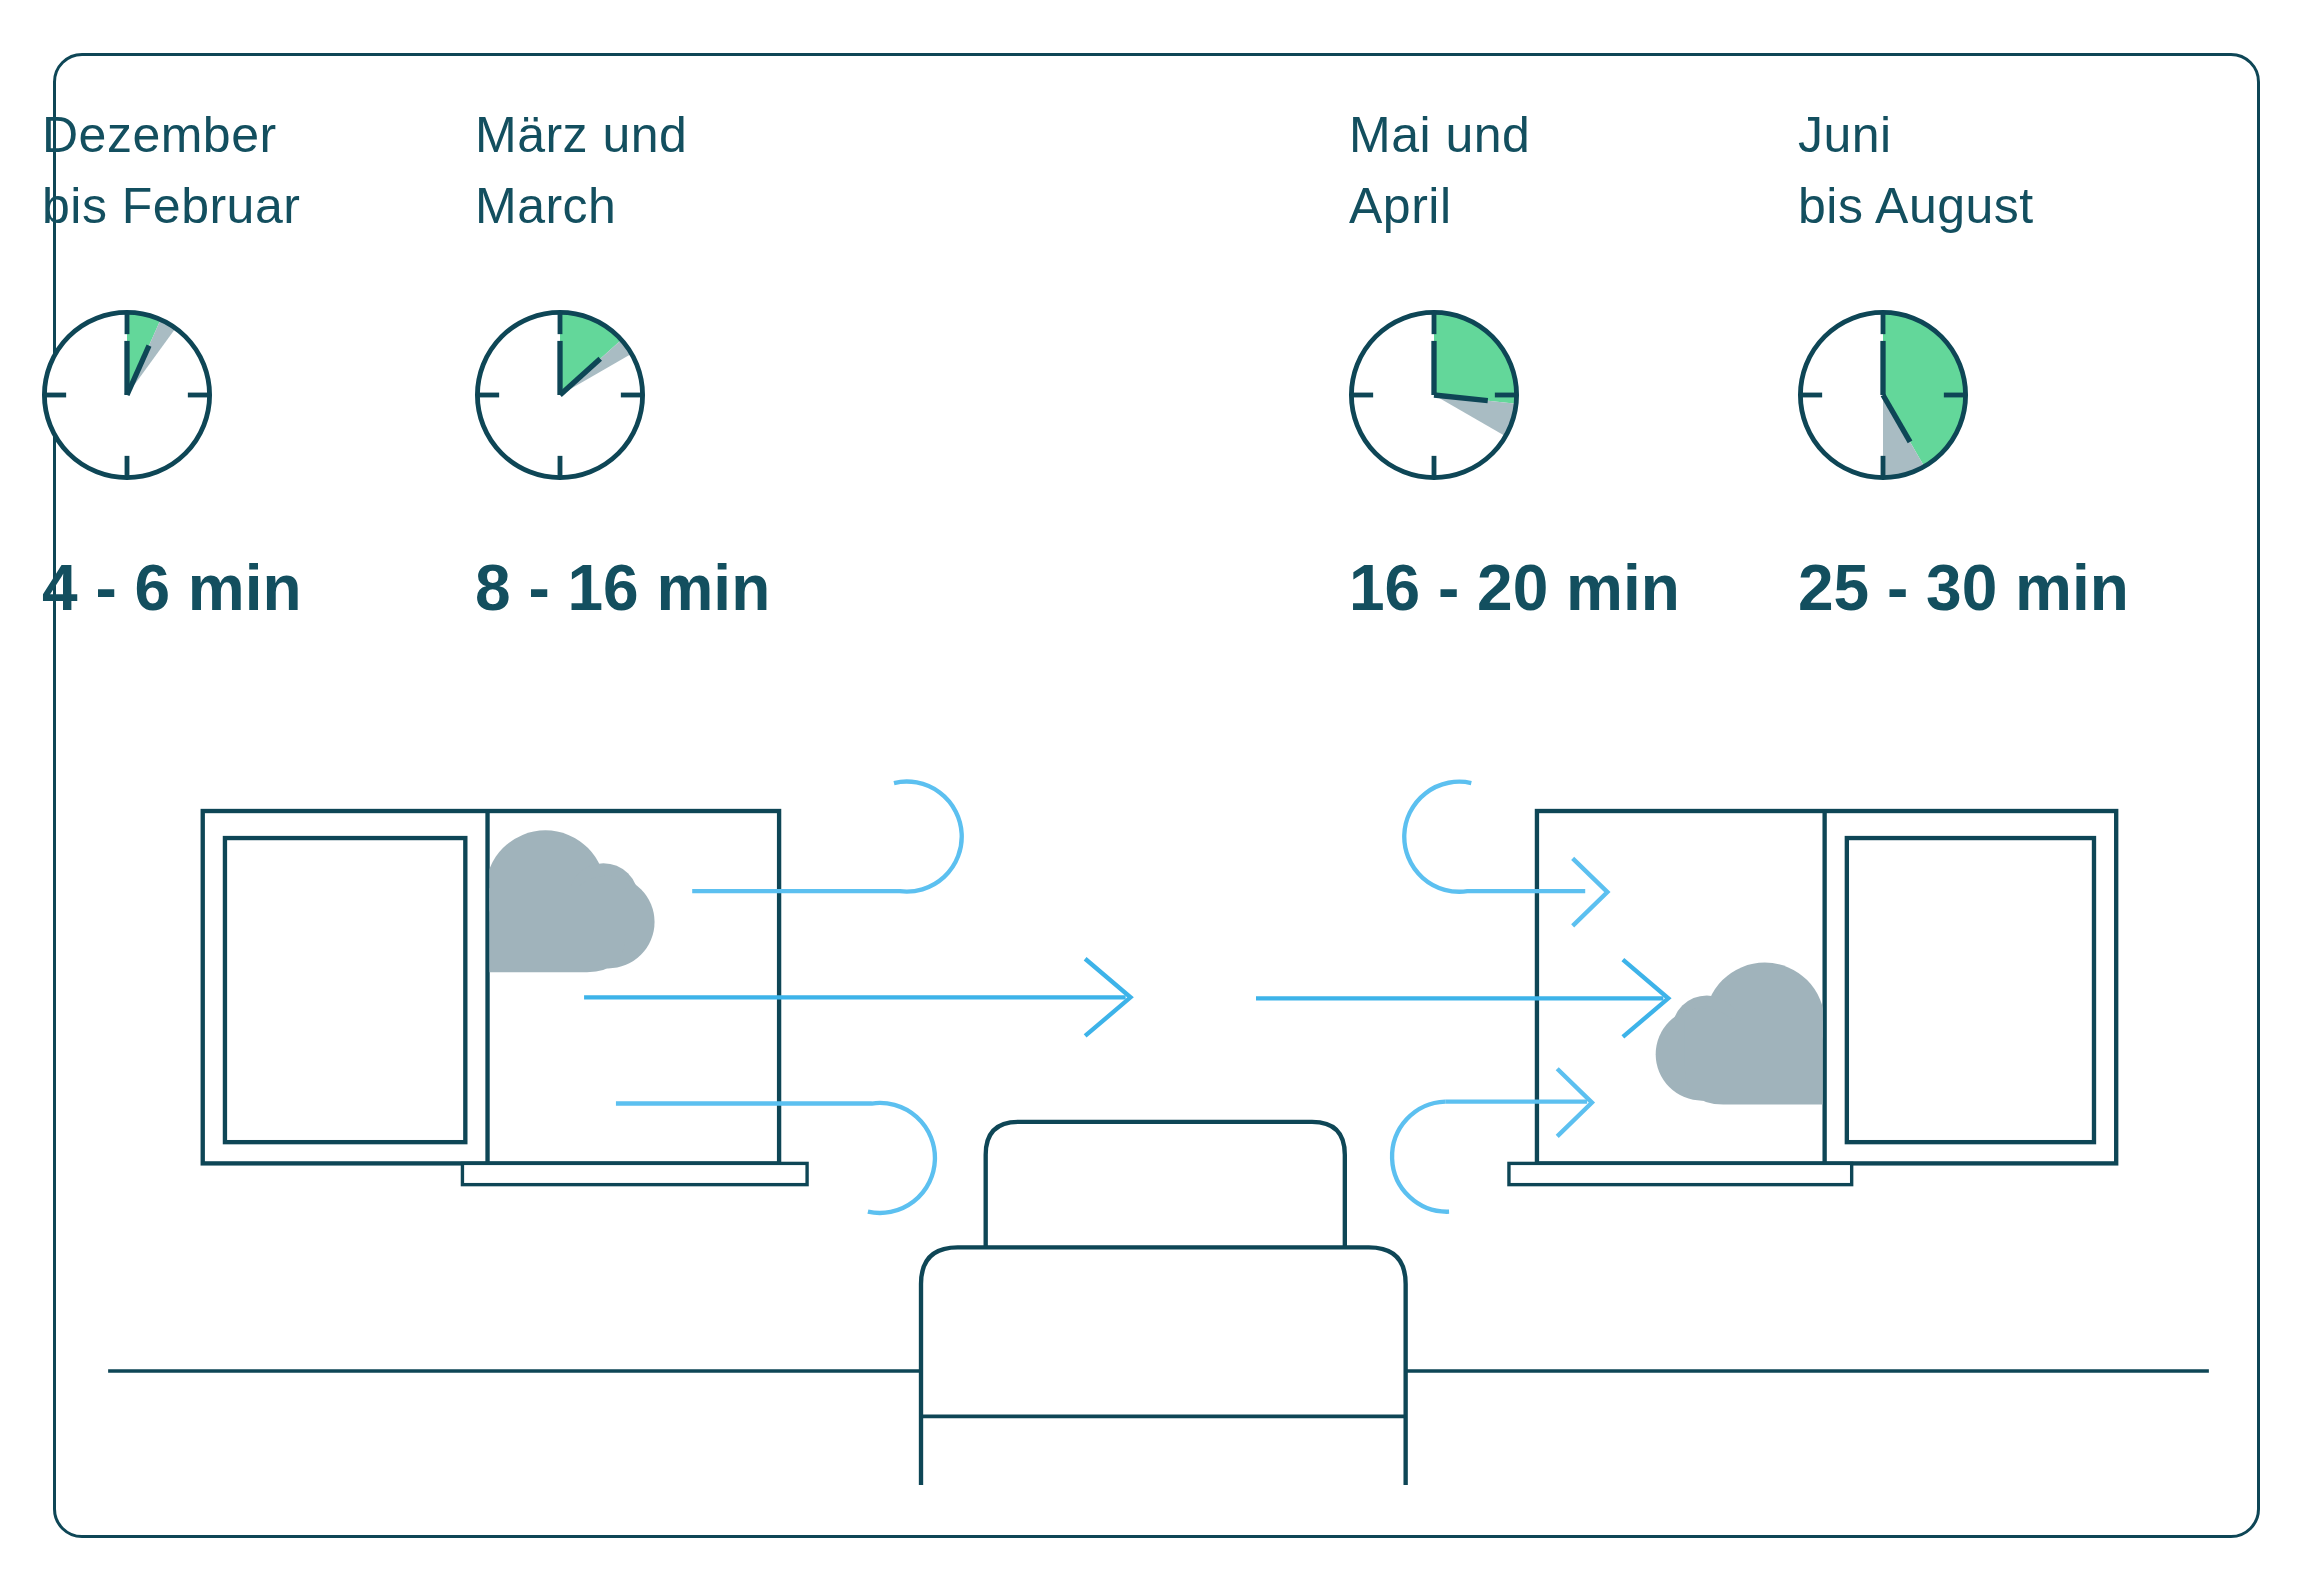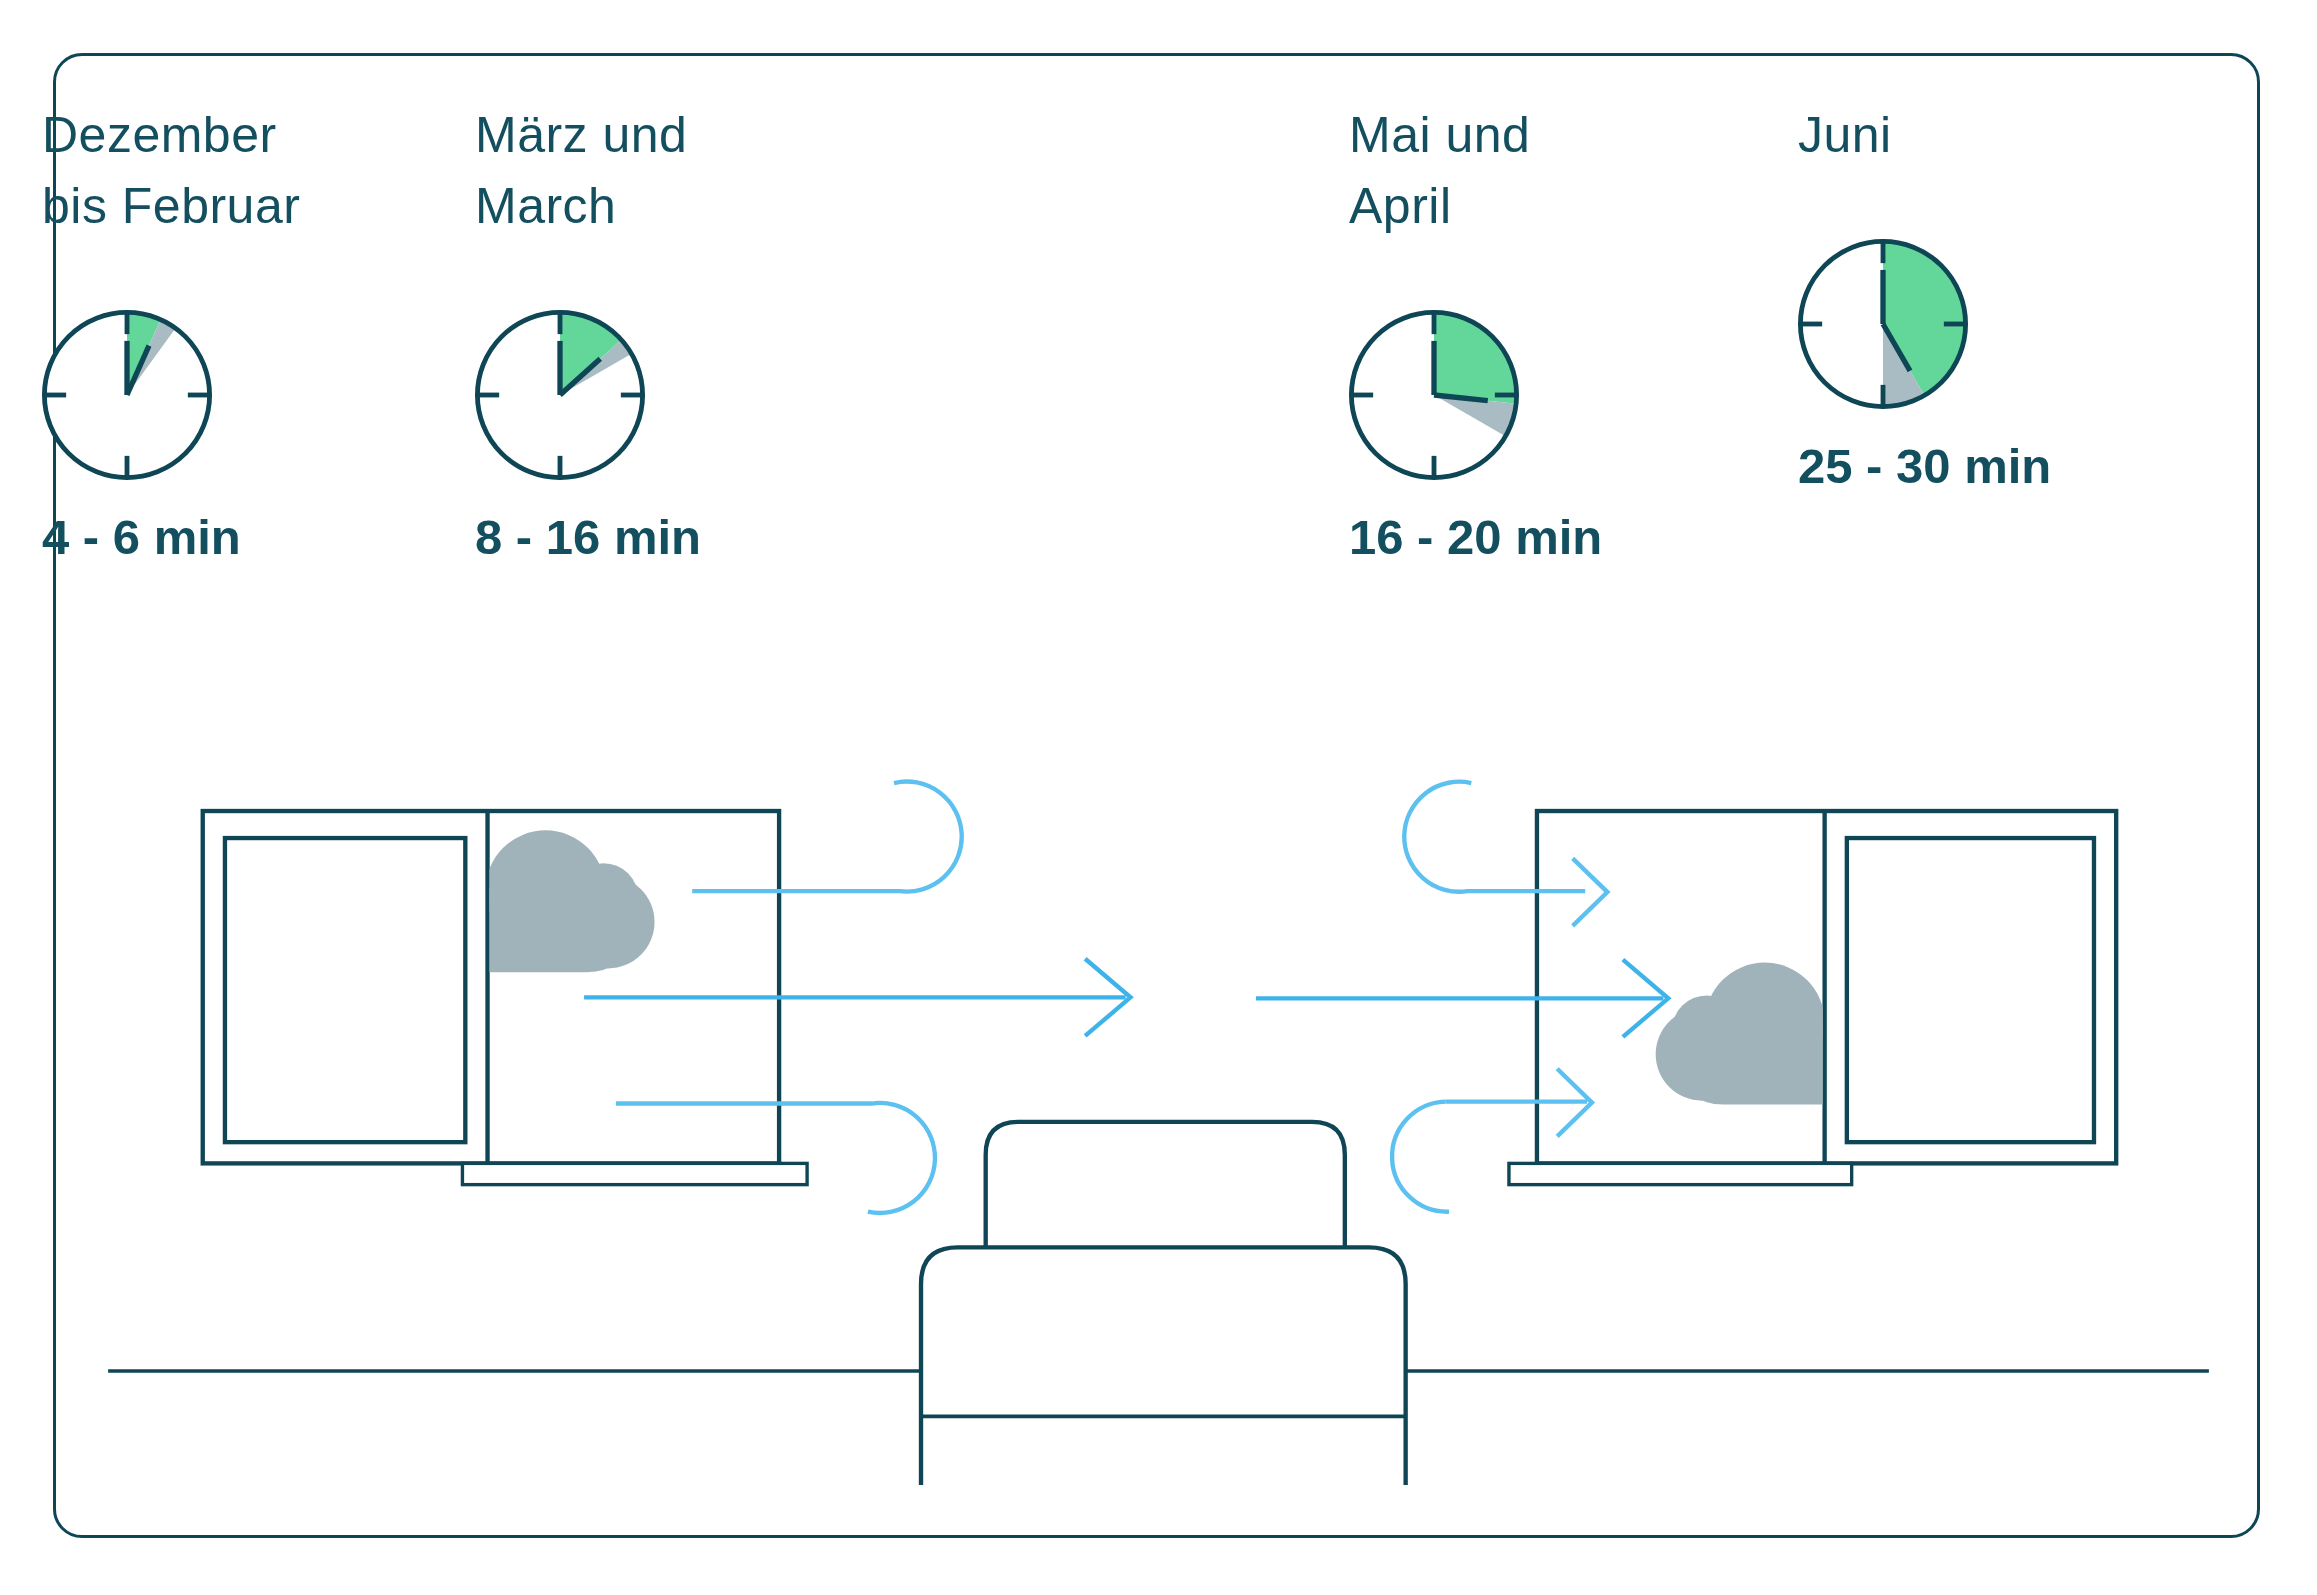--- a/index.html
+++ b/index.html
@@ -5,21 +5,21 @@
   html,body{margin:0;padding:0;background:#ffffff;}
   .canvas{position:relative;width:2317px;height:1595px;background:var(--background,#fff);
           font-family:"Liberation Sans", sans-serif;overflow:hidden;}
   .card{position:absolute;left:53px;top:53px;width:2207px;height:1485px;
         border:3.9px solid var(--outline);border-radius:29px;box-sizing:border-box;}
   .illo{position:absolute;left:0;top:0;}
   .col{position:absolute;top:100px;width:425px;text-align:left;}
   .months{color:var(--text);font-size:50px;line-height:71px;font-weight:400;letter-spacing:0.5px;}
   .clock{margin-top:68px;height:170px;}
   .clock svg{display:inline-block;}
-  .minutes{margin-top:29px;color:var(--text);font-size:49px;font-weight:700;letter-spacing:0px;}
+  .minutes{margin-top:71px;color:var(--text);font-size:64px;font-weight:700;letter-spacing:0px;}
   
   .ink{stroke:var(--outline);fill:none;}
   .ink-fill{stroke:var(--outline);fill:#ffffff;}
   .cloud{fill:var(--cloud-gray);stroke:none;}
   .blue-soft{stroke:var(--blue-soft);fill:none;}
   .blue-strong{stroke:var(--blue-strong);fill:none;}
 </style>
 </head>
 <body>
 
@@ -147,20 +147,21 @@
           <line x1="-87" y1="0" x2="-63" y2="0" stroke="#0e4656" stroke-width="5"></line>
     <line x1="0" y1="0" x2="0" y2="-56" stroke="#0e4656" stroke-width="5.5"></line>
     <line x1="0" y1="0" x2="55.69" y2="5.85" stroke="#0e4656" stroke-width="5.5"></line>
   </svg></div>
     <div class="minutes">16 - 20 min</div>
   </div>
 
   <div class="col" style="left:1798px">
     <div class="months">
       <div>Juni</div>
+      <div>bis August</div>
     </div>
     <div class="clock"><svg width="170" height="170" viewBox="-88 -88 176 176">
     <circle cx="0" cy="0" r="85.5" fill="#ffffff" stroke="none"></circle>
     <path d="M0,0 L0.00,-85.50 A85.5,85.5 0 0 1 42.75,74.05 Z" fill="#63d79a"></path>
     <path d="M0,0 L42.75,74.05 A85.5,85.5 0 0 1 0.00,85.50 Z" fill="#a9bcc3"></path>
     <circle cx="0" cy="0" r="85.5" fill="none" stroke="#0e4656" stroke-width="5"></circle>
     <line x1="0" y1="-87" x2="0" y2="-63" stroke="#0e4656" stroke-width="5"></line>
           <line x1="87" y1="0" x2="63" y2="0" stroke="#0e4656" stroke-width="5"></line>
           <line x1="0" y1="87" x2="0" y2="63" stroke="#0e4656" stroke-width="5"></line>
           <line x1="-87" y1="0" x2="-63" y2="0" stroke="#0e4656" stroke-width="5"></line>

